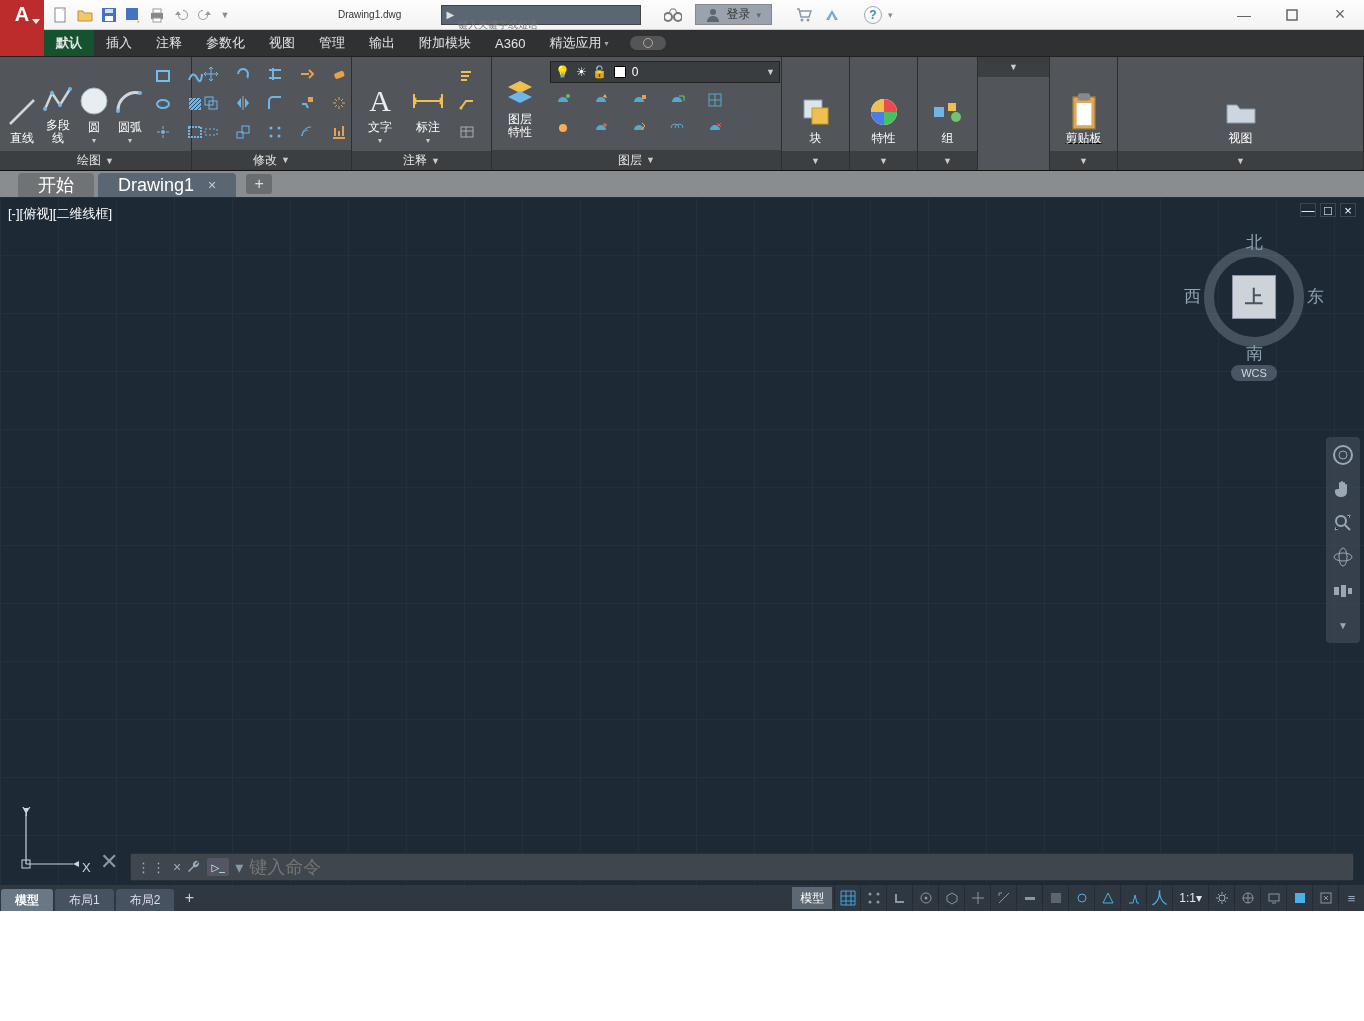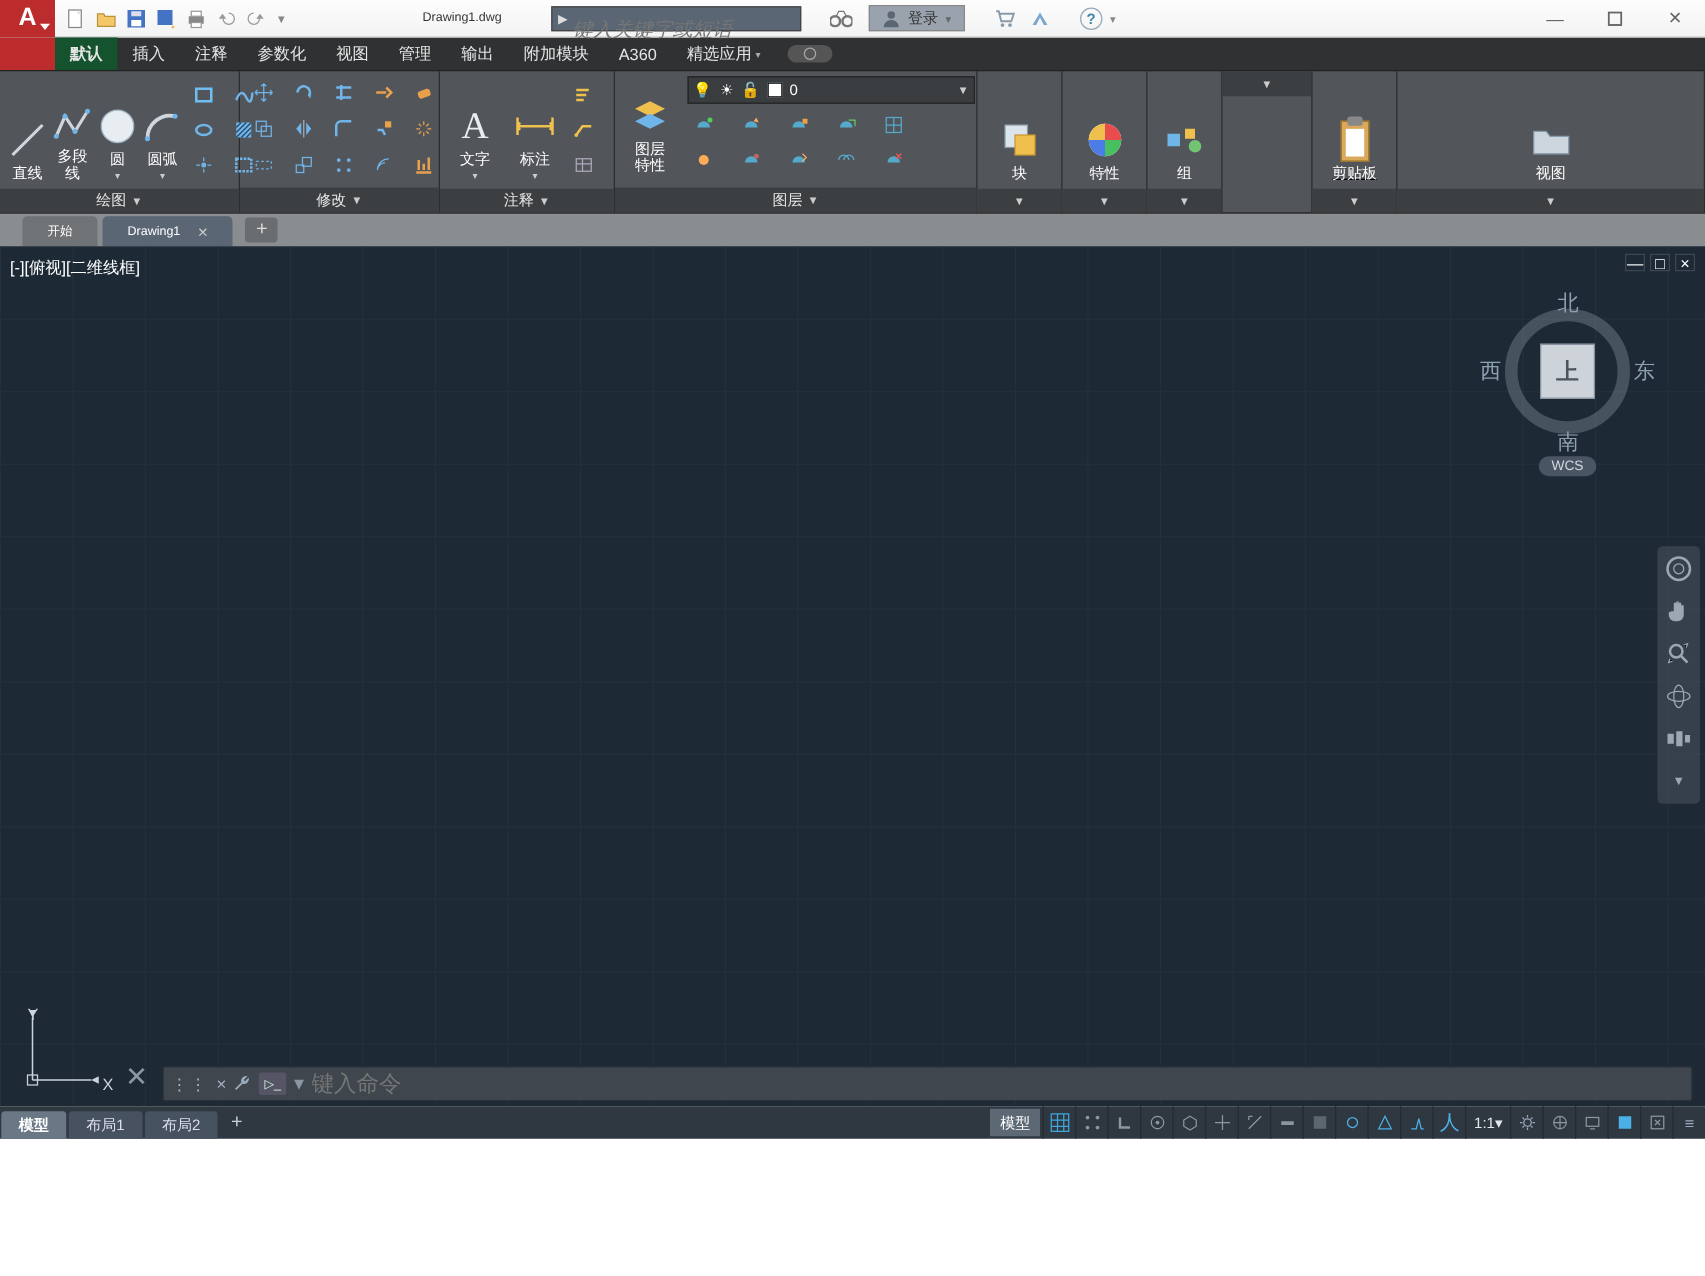--- a/index.html
+++ b/index.html
@@ -8,21 +8,21 @@
 
 .titlebar { height: 30px; background: linear-gradient(#fdfdfd,#f3f3f3); display: flex; align-items: center; border-bottom: 1px solid #ccc; position: relative; }
 .app-icon { width: 44px; height: 30px; background: #bd2c2c; display: flex; align-items: center; justify-content: center; color: #fff; font-weight: bold; font-size: 20px; position: relative; }
 .app-icon::after { content: ""; border-left: 4px solid transparent; border-right: 4px solid transparent; border-top: 5px solid #fff; position: absolute; right: 4px; bottom: 6px; }
 .qat { display: flex; align-items: center; gap: 2px; padding: 0 6px; height: 100%; }
 .qat-btn { width: 22px; height: 22px; display: flex; align-items: center; justify-content: center; cursor: pointer; }
 .qat-btn svg { width: 16px; height: 16px; }
 .title-text { flex: 0 0 auto; font-size: 10px; color: #333; margin-left: 100px; margin-right: 40px; }
 .search-box { flex: 0 0 200px; background: #5a6673; border: 1px solid #444; height: 20px; display: flex; align-items: center; padding: 0 4px; }
 .search-play { color: #ddd; font-size: 10px; margin-right: 4px; }
-.search-input { background: transparent; border: none; color: #bbb; font-style: italic; font-size: 16px; outline: none; width: 100%; margin-top: 20px; }
+.search-input { background: transparent; border: none; color: #bbb; font-size: 10px; outline: none; width: 100%; margin-top: 20px; }
 .title-tools { display: flex; align-items: center; gap: 4px; margin-left: 20px; }
 .title-tool { width: 24px; height: 20px; display: flex; align-items: center; justify-content: center; color: #888; }
 .login-section { display: flex; align-items: center; gap: 6px; background: #9aa3ad; padding: 1px 10px; margin-left: 6px; font-size: 12px; color: #333; border: 1px solid #888; }
 .win-controls { position: absolute; right: 0; top: 0; display: flex; height: 100%; }
 .win-btn { width: 48px; display: flex; align-items: center; justify-content: center; font-size: 14px; color: #666; }
 
 
 .menubar { height: 26px; background: #2f3133; display: flex; align-items: stretch; }
 .app-icon-extend { width: 44px; background: #bd2c2c; }
 .menu-tab { padding: 0 12px; display: flex; align-items: center; color: #e5e5e5; font-size: 13px; cursor: pointer; position: relative; }
@@ -44,21 +44,21 @@
 .big-btn .dd { font-size: 8px; color: #ccc; margin-top: 2px; }
 .sm-btn { width: 26px; height: 22px; display: flex; align-items: center; justify-content: center; cursor: pointer; }
 .sm-btn svg, .sm-btn .sh { width: 16px; height: 16px; }
 
 .layer-dropdown { width: 230px; height: 22px; background: #3a3d40; border: 1px solid #222; display: flex; align-items: center; padding: 0 4px; gap: 6px; color: #fff; font-size: 12px; }
 .layer-dropdown .swatch { width: 12px; height: 12px; background: #fff; border: 1px solid #000; }
 .layer-dropdown .dd-arrow { margin-left: auto; font-size: 9px; color: #ccc; }
 
 
 .filetabs { height: 26px; background: #8a8d90; display: flex; align-items: flex-end; padding-left: 18px; }
-.ftab { height: 24px; padding: 0 20px; display: flex; align-items: center; font-size: 10px; color: #fff; background: #707376; border-radius: 4px 4px 0 0; margin-right: 4px; cursor: pointer; position: relative; }
+.ftab { height: 24px; padding: 0 20px; display: flex; align-items: center; font-size: 18px; color: #fff; background: #707376; border-radius: 4px 4px 0 0; margin-right: 4px; cursor: pointer; position: relative; }
 .ftab.active { background: #5a6673; }
 .ftab.active::after { content: "×"; margin-left: 14px; color: #ccc; font-size: 14px; }
 .ftab-add { width: 26px; height: 20px; background: #6a6d70; border-radius: 3px; display: flex; align-items: center; justify-content: center; color: #ddd; margin-left: 6px; align-self: center; }
 
 
 .canvas-wrap { position: relative; height: 688px; background: #1d2a36; overflow: hidden; }
 .grid-bg { position: absolute; inset: 0;
   background-image:
     linear-gradient(#24303c 1px, transparent 1px),
     linear-gradient(90deg, #24303c 1px, transparent 1px);

